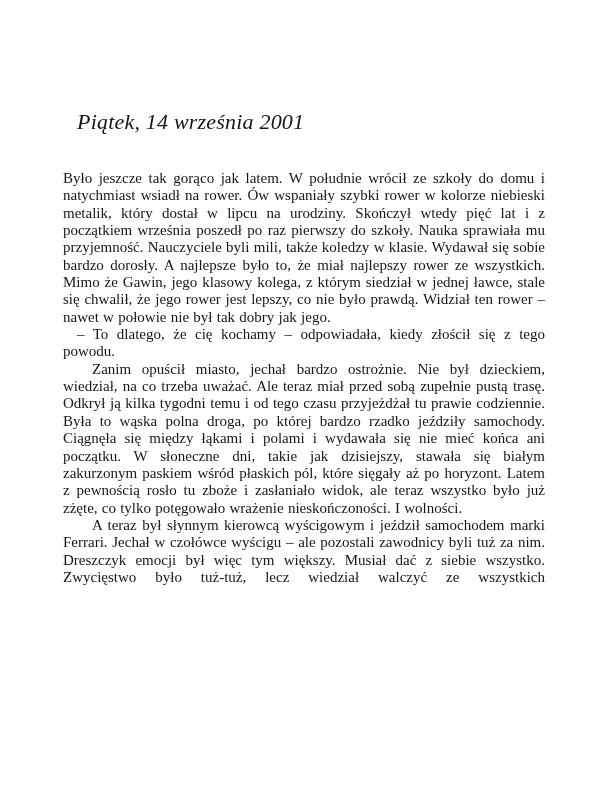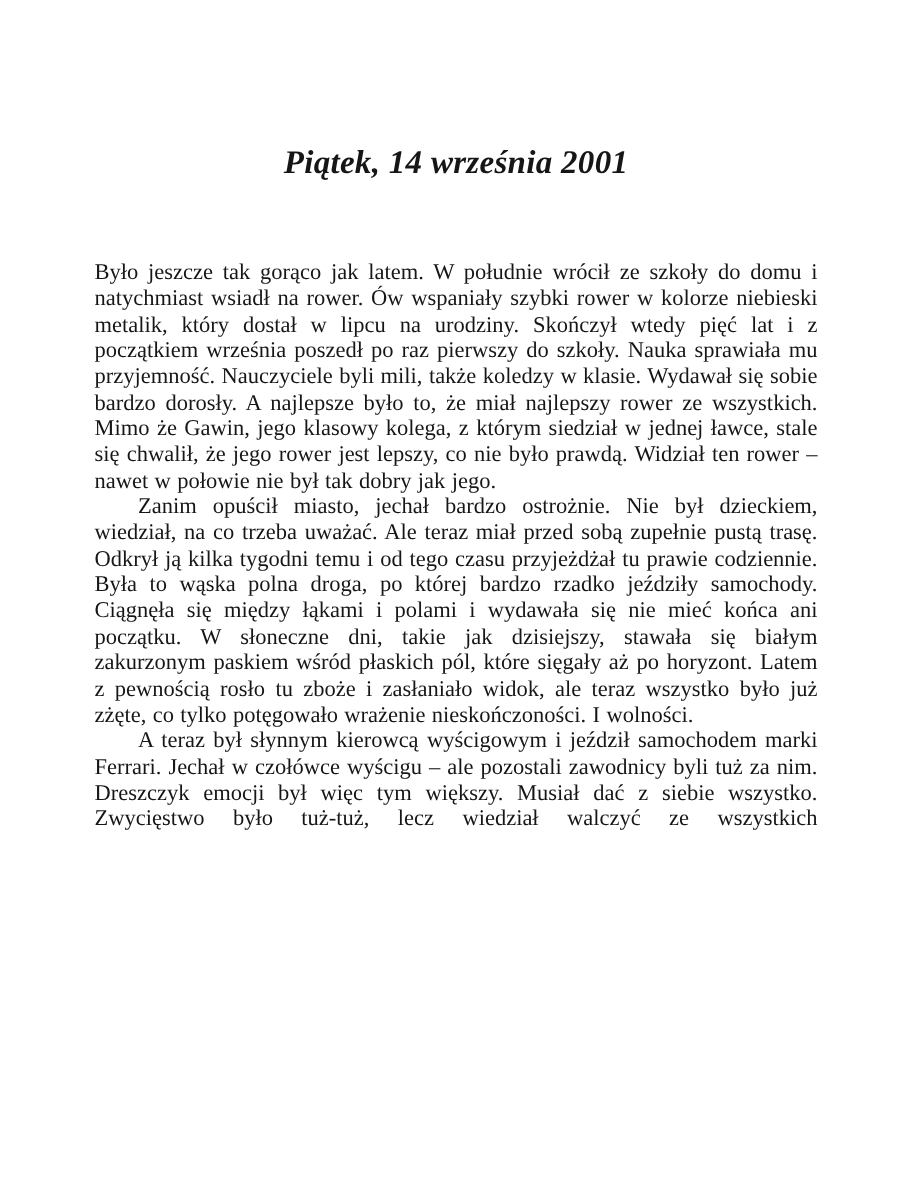--- a/index.html
+++ b/index.html
@@ -15,30 +15,30 @@
   .page {
     box-sizing: border-box;
     width: 608px;
     height: 785px;
     padding: 94px 63px 0 63px;
     background: #ffffff;
     color: #161616;
     font-family: "Liberation Serif", "DejaVu Serif", serif;
   }
   .chapter-title {
-    margin: 0;
+    margin: 14px;
     font-size: 22px;
     line-height: 28px;
-    font-weight: bold;
+    font-weight: normal;
     font-style: italic;
-    text-align: center;
+    text-align: left;
     letter-spacing: 0.2px;
   }
   .body-text {
-    margin-top: 52px;
+    margin-top: 34px;
     font-size: 15px;
     line-height: 17.35px;
     text-align: justify;
     word-spacing: 0.5px;
   }
   .body-text p {
     margin: 0;
     padding: 0;
     text-indent: 29px;
   }
@@ -53,16 +53,17 @@
   }
 </style>
 </head>
 <body>
 
 <main class="page">
   <h1 class="chapter-title">Piątek, 14 września 2001</h1>
 
   <section class="body-text">
     <p class="opening">Było jeszcze tak gorąco jak latem. W południe wrócił ze szkoły do domu i natychmiast wsiadł na rower. Ów wspaniały szybki rower w kolorze niebieski metalik, który dostał w lipcu na urodziny. Skończył wtedy pięć lat i z początkiem września poszedł po raz pierwszy do szkoły. Nauka sprawiała mu przyjemność. Nauczyciele byli mili, także koledzy w klasie. Wydawał się sobie bardzo dorosły. A najlepsze było to, że miał najlepszy rower ze wszystkich. Mimo że Gawin, jego klasowy kolega, z którym siedział w jednej ławce, stale się chwalił, że jego rower jest lepszy, co nie było prawdą. Widział ten rower – nawet w połowie nie był tak dobry jak jego.</p>
+    <p class="dialogue">– To dlatego, że cię kochamy – odpowiadała, kiedy złościł się z tego powodu.</p>
     <p>Zanim opuścił miasto, jechał bardzo ostrożnie. Nie był dzieckiem, wiedział, na co trzeba uważać. Ale teraz miał przed sobą zupełnie pustą trasę. Odkrył ją kilka tygodni temu i od tego czasu przyjeżdżał tu prawie codziennie. Była to wąska polna droga, po której bardzo rzadko jeździły samochody. Ciągnęła się między łąkami i polami i wydawała się nie mieć końca ani początku. W słoneczne dni, takie jak dzisiejszy, stawała się białym zakurzonym paskiem wśród płaskich pól, które sięgały aż po horyzont. Latem z pewnością rosło tu zboże i zasłaniało widok, ale teraz wszystko było już zżęte, co tylko potęgowało wrażenie nieskończoności. I wolności.</p>
     <p class="cutoff">A teraz był słynnym kierowcą wyścigowym i jeździł samochodem marki Ferrari. Jechał w czołówce wyścigu – ale pozostali zawodnicy byli tuż za nim. Dreszczyk emocji był więc tym większy. Musiał dać z siebie wszystko. Zwycięstwo było tuż-tuż, lecz wiedział walczyć ze wszystkich</p>
   </section>
 </main>
 
 </body></html>

